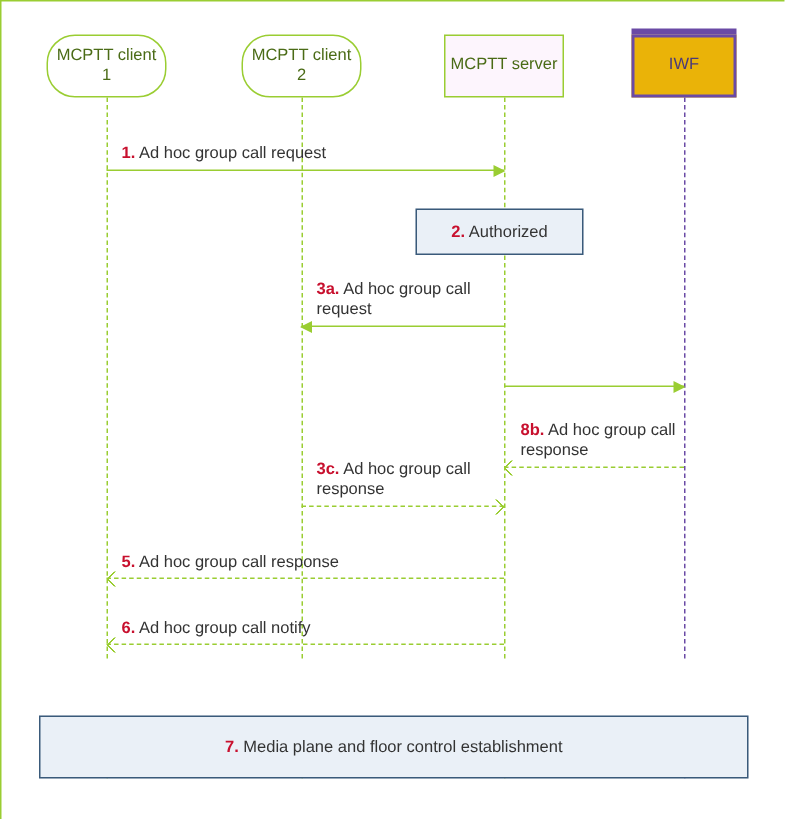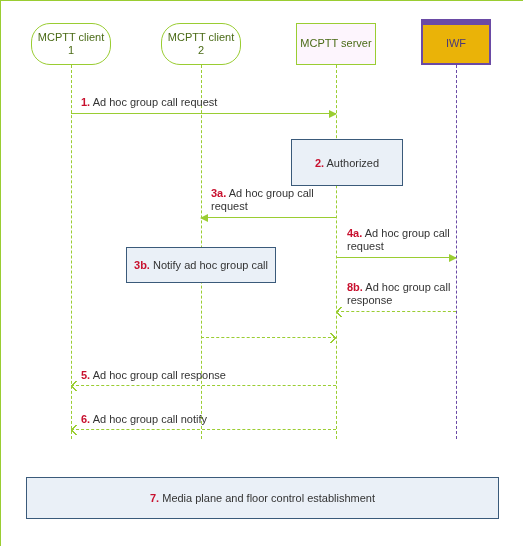--- a/index.html
+++ b/index.html
@@ -139,54 +139,50 @@
     </div>
 
   <div class="msg-label" style="left:80px; top:95px; width:250px; text-align:left;">
     <span class="msg-num">1.</span>
     <span>Ad hoc group call request</span>
   </div>
   <div class="arrow" style="left:70px; width:265px; top:112px;">
     <div class="head right"></div>
   </div>
 
-  <div class="stepbox" style="left:290px; top:138px; width:112px; height:47px;">
+  <div class="stepbox" style="left:276px; top:138px; width:112px; height:31px;">
     <span><span class="msg-num">2.</span>
     <span>Authorized</span></span>
   </div>
 
   <div class="msg-label" style="left:210px; top:186px; width:120px;">
     <span class="msg-num">3a.</span>
     <span>Ad hoc group call request</span>
   </div>
   <div class="arrow" style="left:200px; width:135px; top:216px;">
     <div class="head left"></div>
   </div>
 
-  <div class="msg-label" style="left:346px; top:226px; width:115px;">
-    <span class="msg-num">4a.</span>
-    <span>Ad hoc group call request</span>
-  </div>
   <div class="arrow" style="left:335px; width:120px; top:256px;">
     <div class="head right"></div>
   </div>
 
-  <div class="stepbox" style="left:125px; top:246px; width:150px; height:36px;">
-    <span><span class="msg-num">3b.</span>
-    <span>Notify ad hoc group call</span></span>
-  </div>
 
   <div class="msg-label" style="left:346px; top:280px; width:115px;">
     <span class="msg-num">8b.</span>
     <span>Ad hoc group call response</span>
   </div>
   <div class="arrow dashed open" style="left:335px; width:120px; top:310px;">
     <div class="head left"></div>
   </div>
 
+  <div class="msg-label" style="left:210px; top:306px; width:120px;">
+    <span class="msg-num">3c.</span>
+    <span>Ad hoc group call response</span>
+  </div>
   <div class="arrow dashed open" style="left:200px; width:135px; top:336px;">
     <div class="head right"></div>
   </div>
 
   <div class="msg-label" style="left:80px; top:368px; width:250px;">
     <span class="msg-num">5.</span>
     <span>Ad hoc group call response</span>
   </div>
   <div class="arrow dashed open" style="left:70px; width:265px; top:384px;">
     <div class="head left"></div>

